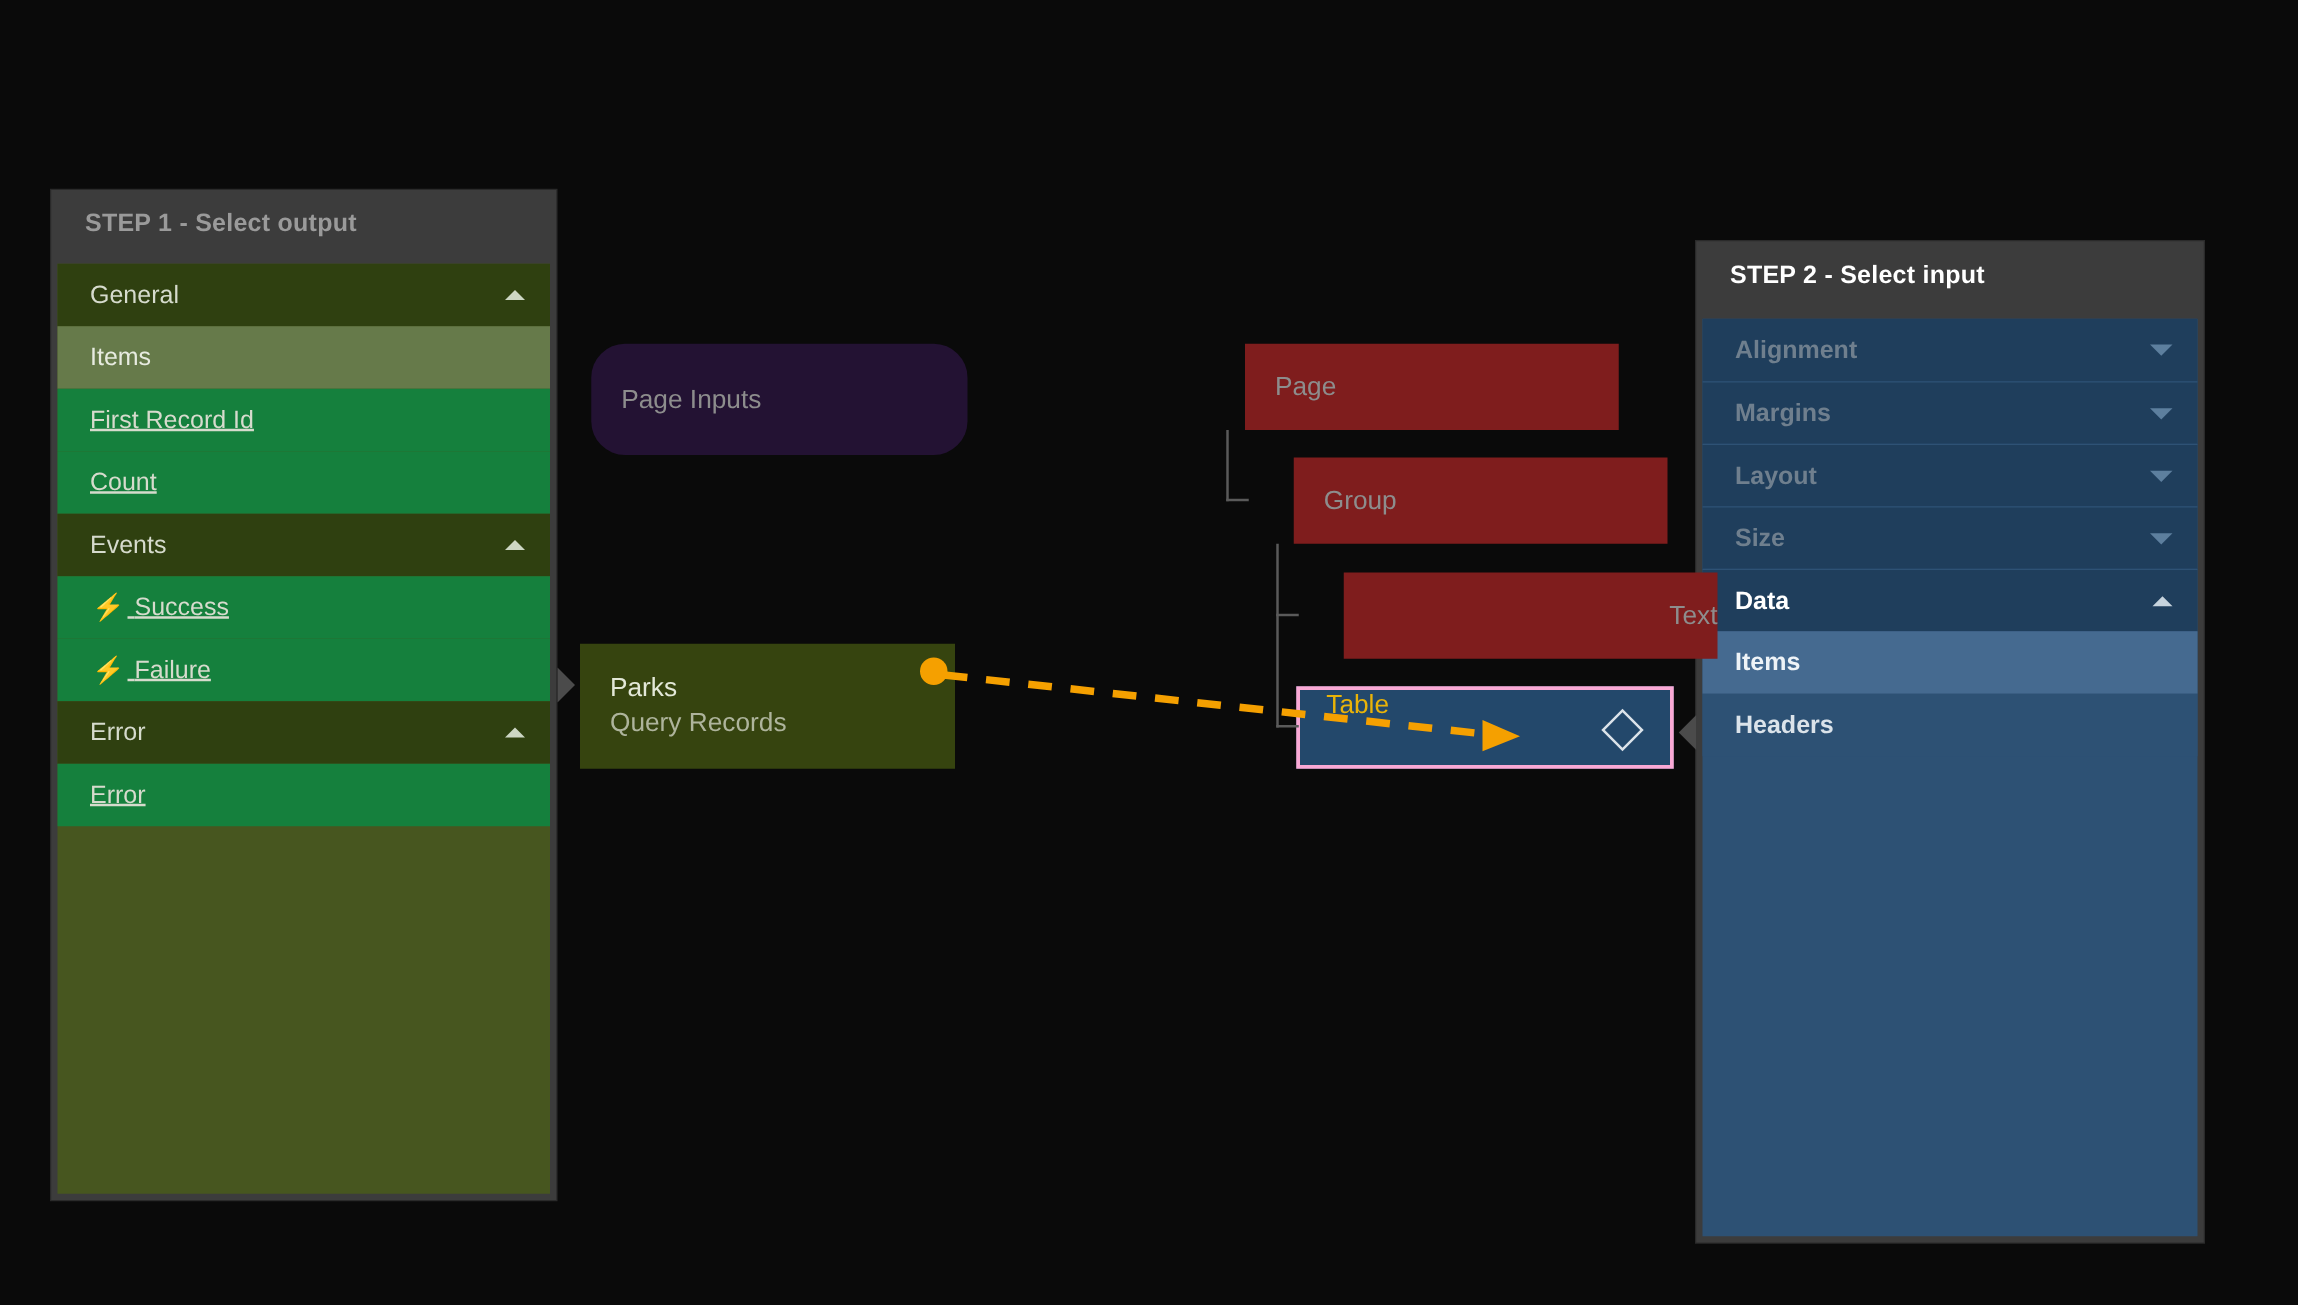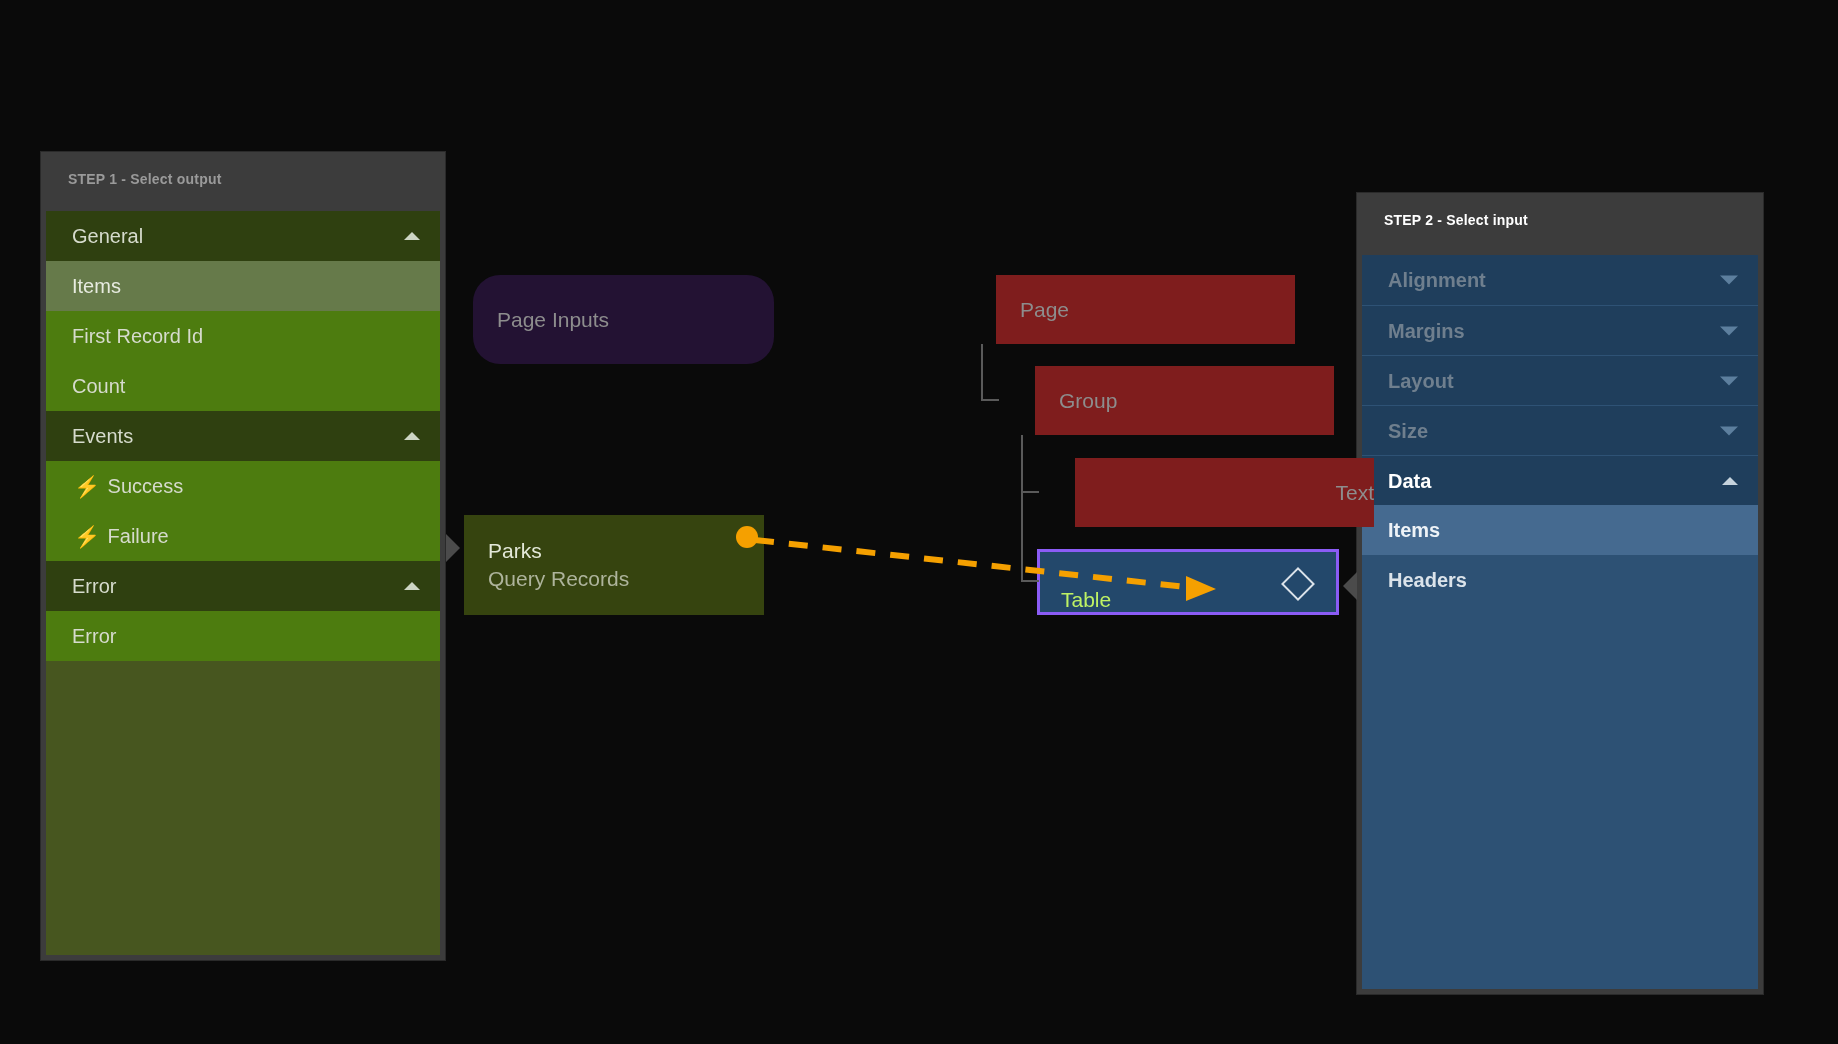--- a/index.html
+++ b/index.html
@@ -26,21 +26,21 @@
   
   .step-panel {
     position: absolute;
     background: #3c3c3c;
     box-shadow: 0 0 0 1px #2a2a2a;
   }
   .step-header {
     height: 54px;
     line-height: 54px;
     padding: 0 0 0 27px;
-    font-size: 14px;
+    font-size: 20px;
     font-weight: bold;
     letter-spacing: .2px;
     white-space: nowrap;
   }
   .step-header.dim  { color: #9a9a9a; }
   .step-header.lit  { color: #ffffff; }
 
   .step-body {
     position: absolute;
     left: 5px;
@@ -71,21 +71,21 @@
     border-bottom: 8px solid #cdd6c4;
   }
   .caret.down {
     border-left: 9px solid transparent;
     border-right: 9px solid transparent;
     border-top: 9px solid #5d7f9e;
   }
 
   
   .g-group   { background: #2f4010; color: #d6dbcd; }
-  .g-item    { background: #4d7c0f; color: #d6dbcd; }
+  .g-item    { background: #15803d; color: #d6dbcd; text-decoration: underline; }
   .g-sel     { background: #667a4a; color: #e7ebe0; }
   .g-fill    { background: #47561f; }
 
   .bolt {
     display: inline-block;
     width: 18px;
     margin-right: 10px;
     color: #d6dbcd;
     font-size: 21px;
     text-align: center;
@@ -127,24 +127,24 @@
   }
   .node .sub-line { font-size: 21px; color: #9aa08e; margin-top: 4px; }
 
   .node-purple { background: #231233; }
   .node-blue   { background: #7f1d1d; margin-left: 36px; }
   .node-green  { background: #36440f; color: #e3e8d8; }
   .node-green .sub-line { color: #aeb49c; }
 
   .node-table {
     background: #23486b;
-    color: #bef264;
-    border: 3px solid #8b5cf6;
+    color: #eab308;
+    border: 3px solid #f9a8d4;
     padding-left: 21px;
-    justify-content: flex-end;
+    justify-content: flex-start;
   }
 
   .diamond {
     position: absolute;
     right: 26px;
     top: 50%;
     width: 20px; height: 20px;
     margin-top: -10px;
     border: 2px solid #dbe3ea;
     transform: rotate(45deg);

